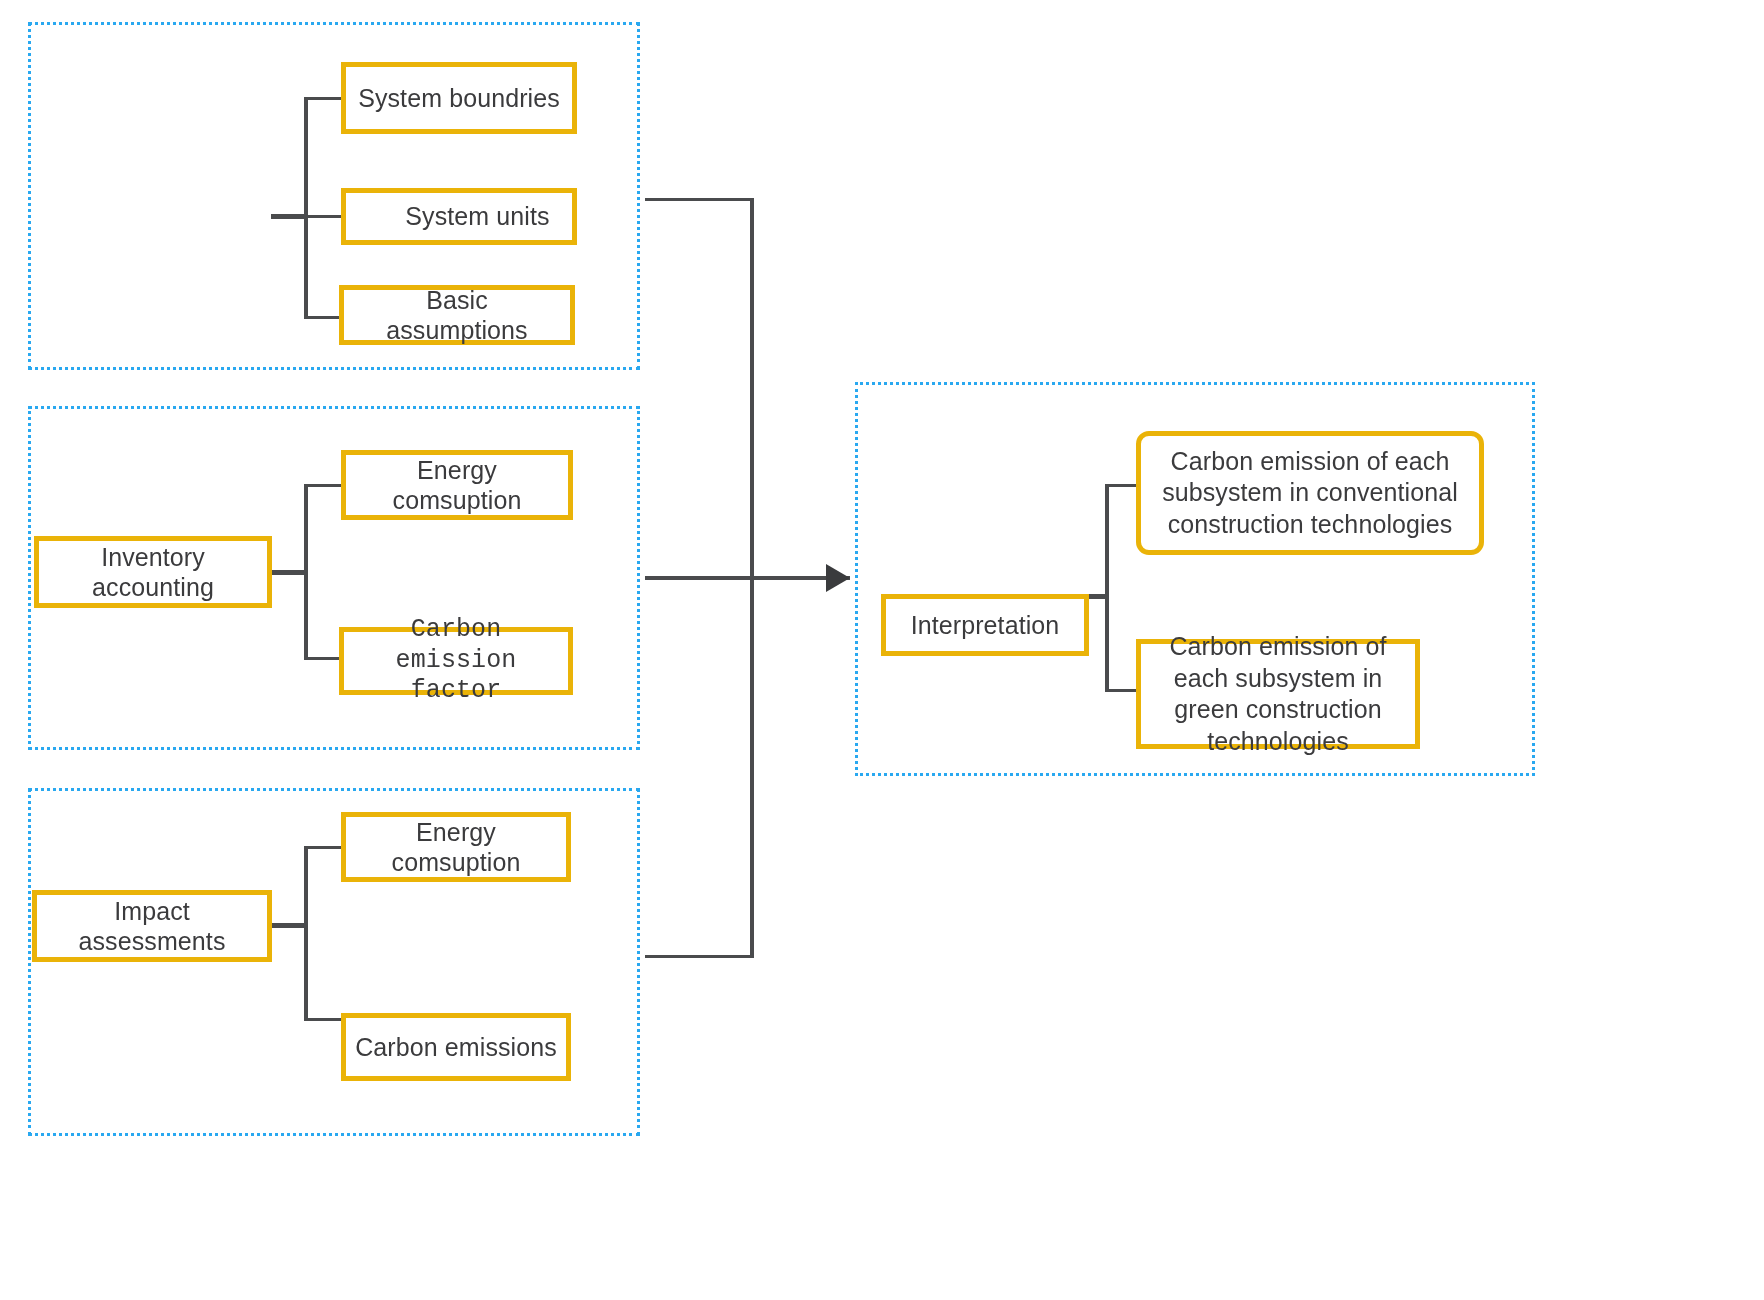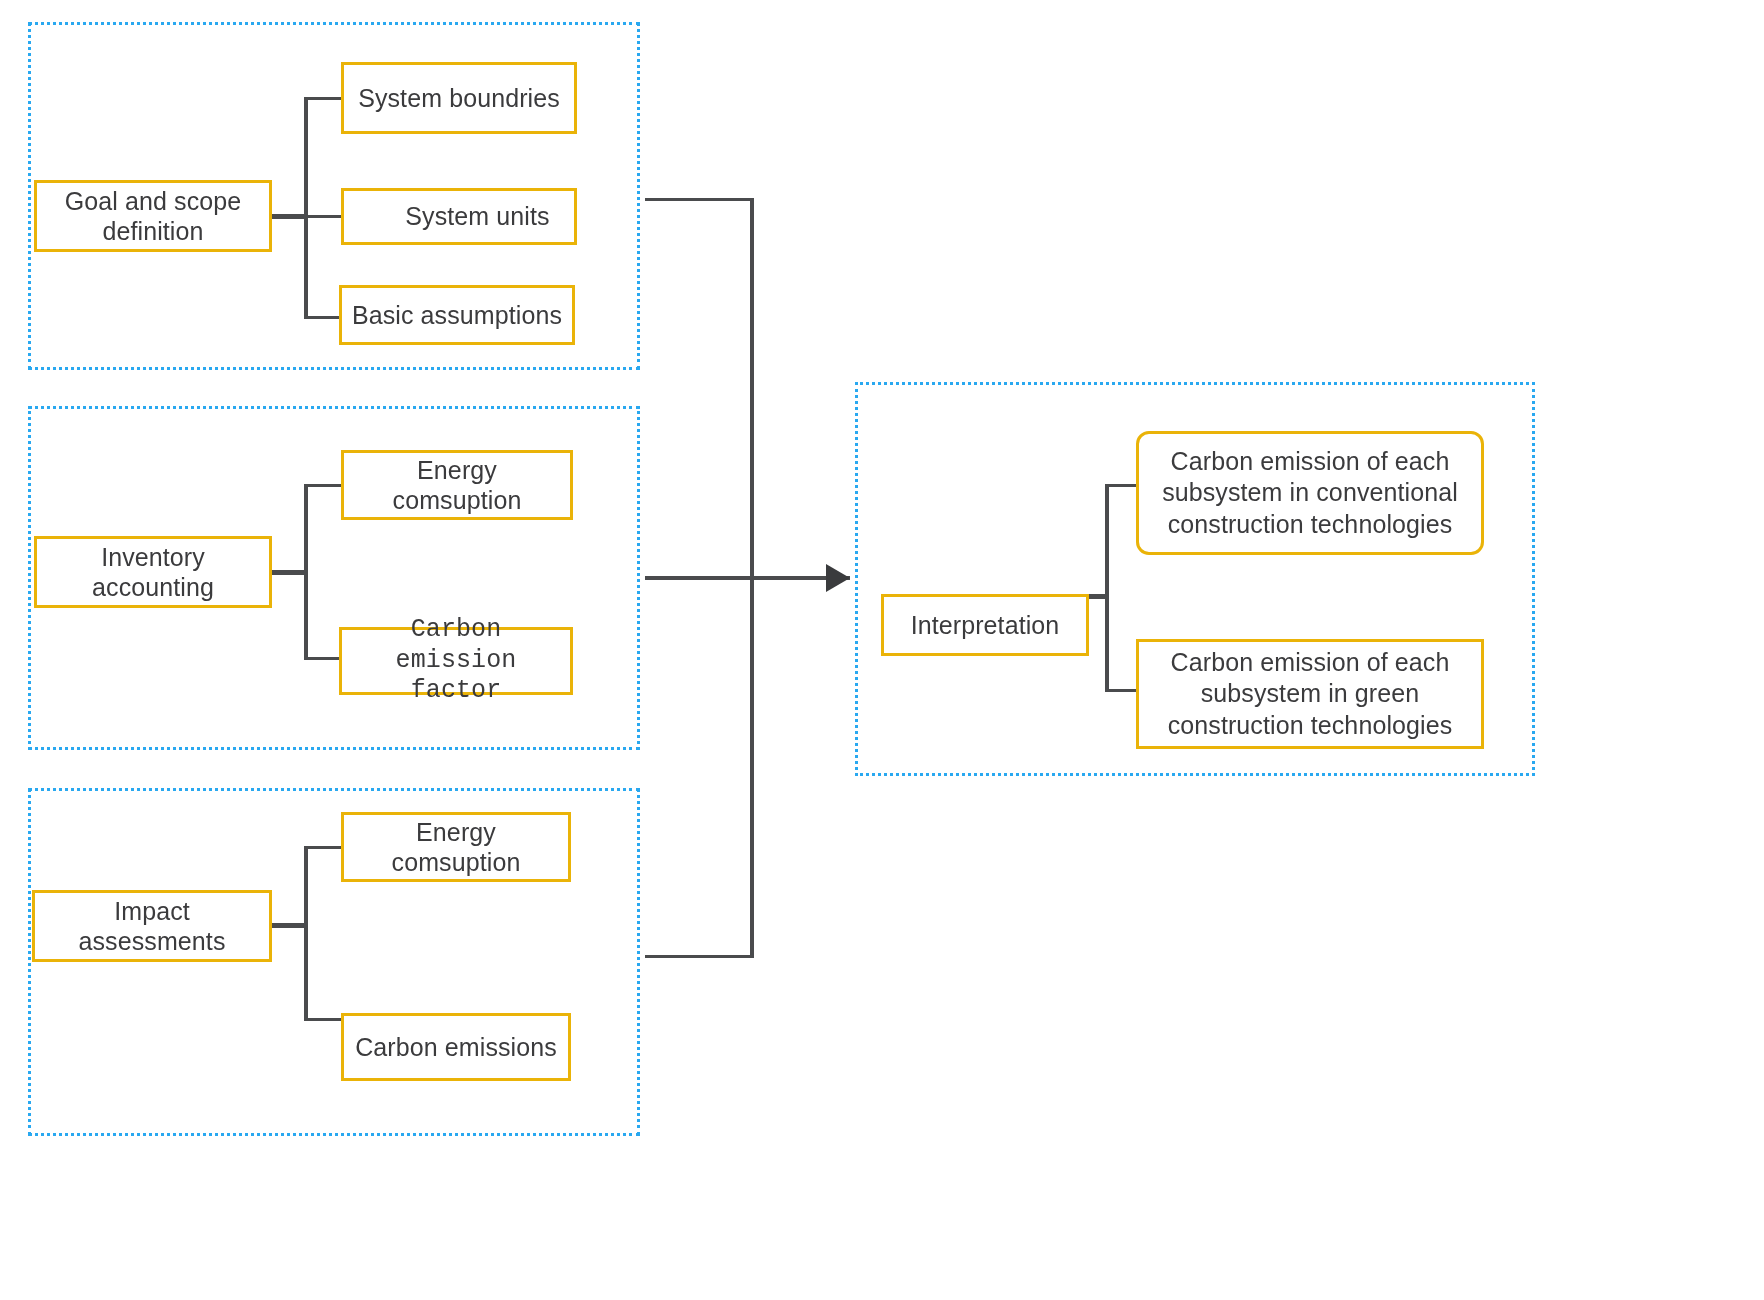--- a/index.html
+++ b/index.html
@@ -12,21 +12,21 @@
     border:3px dotted #29a8f0;
     box-sizing:border-box;
     background:transparent;
   }
 
   
   .node{
     position:absolute;
     box-sizing:border-box;
     background:#ffffff;
-    border:3px solid #eab308;
+    border:5px solid #eab308;
     display:flex;
     align-items:center;
     justify-content:center;
     text-align:center;
     color:#3b3b3d;
     font-size:25px;
     line-height:1.22;
     letter-spacing:.1px;
     padding:4px 8px;
     z-index:4;
@@ -48,21 +48,20 @@
     z-index:3;
   }
 </style>
 </head>
 <body>
 
 <div id="stage">
 
   <div class="group" style="left:28px;top:22px;width:612px;height:348px;"></div>
 
-  <div class="node" style="left:34px;top:180px;width:238px;height:72px;">Goal and scope definition</div>
 
   <div class="node" style="left:341px;top:62px;width:236px;height:72px;">System boundries</div>
 
   <div class="node" style="left:341px;top:188px;width:236px;height:57px;padding-left:45px;">System units</div>
 
   <div class="node" style="left:339px;top:285px;width:236px;height:60px;">Basic assumptions</div>
 
   <div class="ln h" style="left:271px;top:214px;width:36px;height:5px;"></div>
   <div class="ln v" style="left:304px;top:97px;width:4px;height:222px;"></div>
   <div class="ln h" style="left:304px;top:97px;width:40px;"></div>
@@ -100,20 +99,20 @@
   <div class="ln h" style="left:645px;top:955px;width:108px;"></div>
   <div class="ln h" style="left:645px;top:576px;width:205px;height:4px;"></div>
   <div class="arrowhead" style="left:826px;top:564px;"></div>
 
   <div class="group" style="left:855px;top:382px;width:680px;height:394px;"></div>
 
   <div class="node" style="left:881px;top:594px;width:208px;height:62px;">Interpretation</div>
 
   <div class="node wide" style="left:1136px;top:431px;width:348px;height:124px;border-radius:13px;">Carbon emission of each subsystem in conventional construction technologies</div>
 
-  <div class="node wide" style="left:1136px;top:639px;width:348px;height:110px;">Carbon emission of each subsystem in green construction technologies</div>
+  <div class="node wide" style="left:1136px;top:639px;width:284px;height:110px;">Carbon emission of each subsystem in green construction technologies</div>
 
   <div class="ln h" style="left:1078px;top:594px;width:30px;height:5px;"></div>
   <div class="ln v" style="left:1105px;top:484px;width:4px;height:208px;"></div>
   <div class="ln h" style="left:1105px;top:484px;width:36px;"></div>
   <div class="ln h" style="left:1105px;top:689px;width:36px;"></div>
 
 </div>
 
 </body></html>

